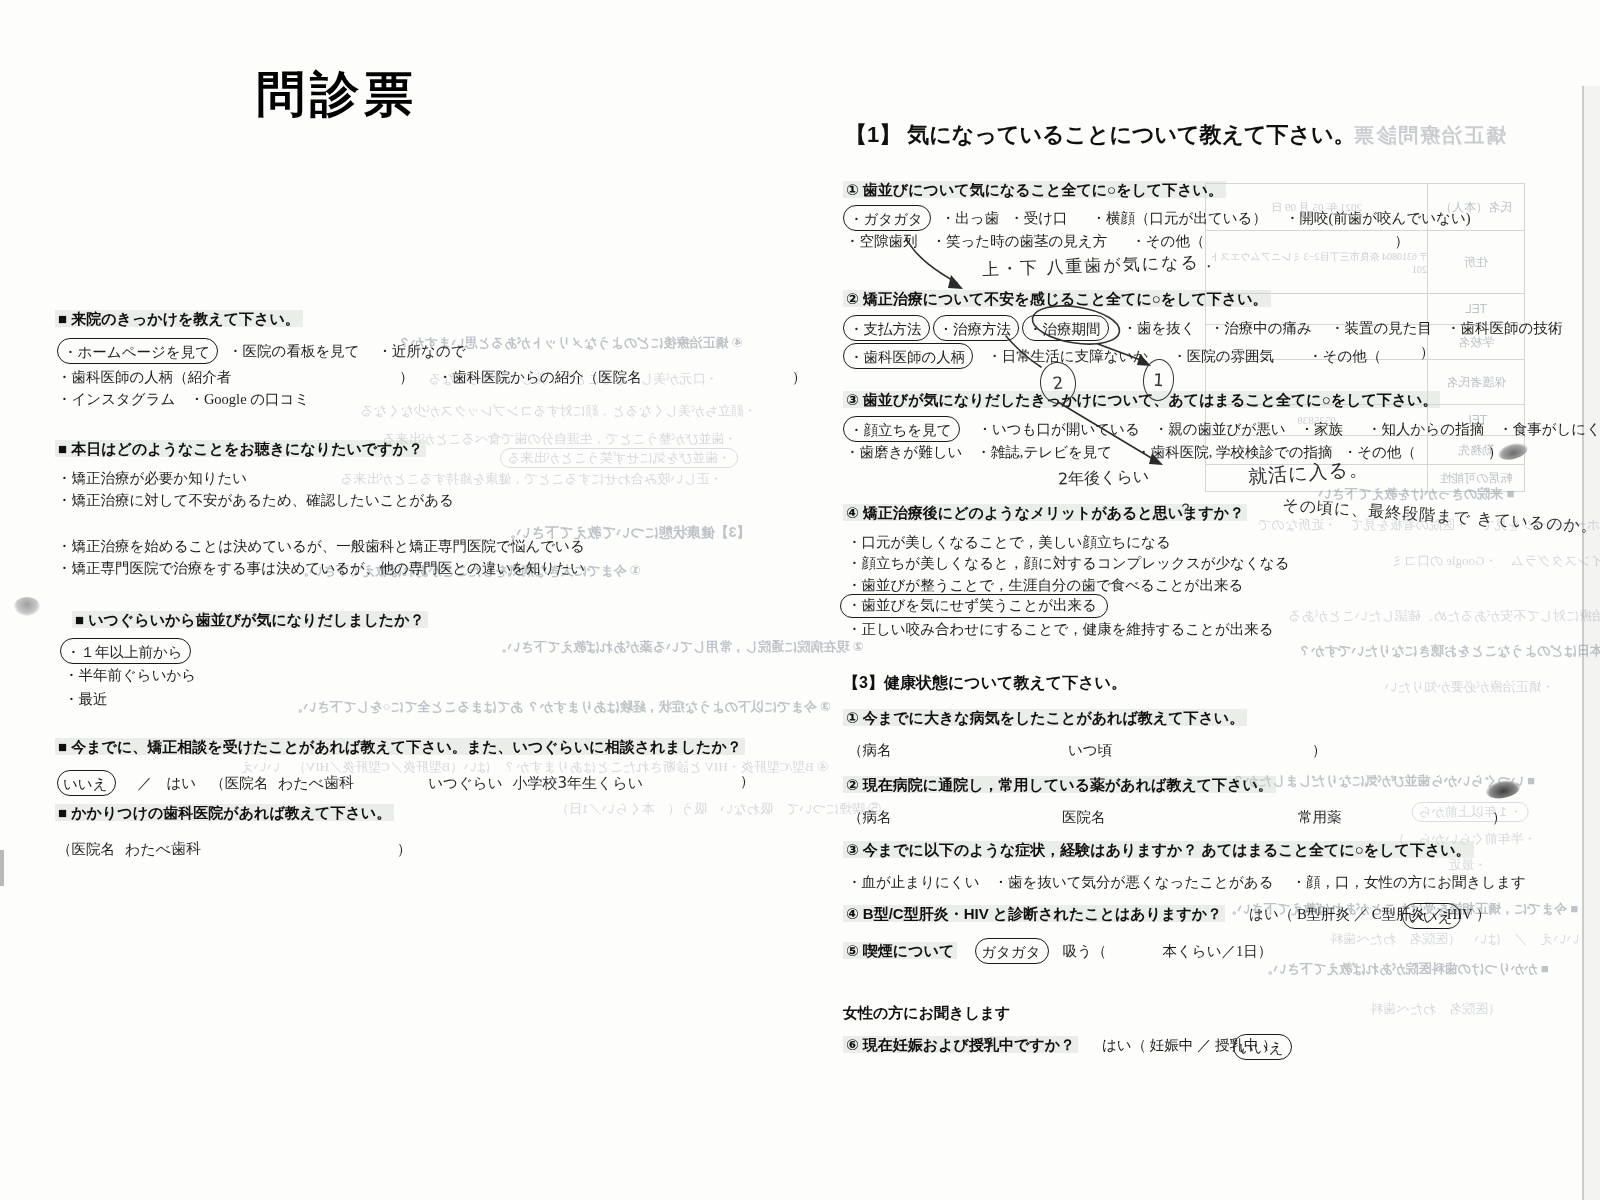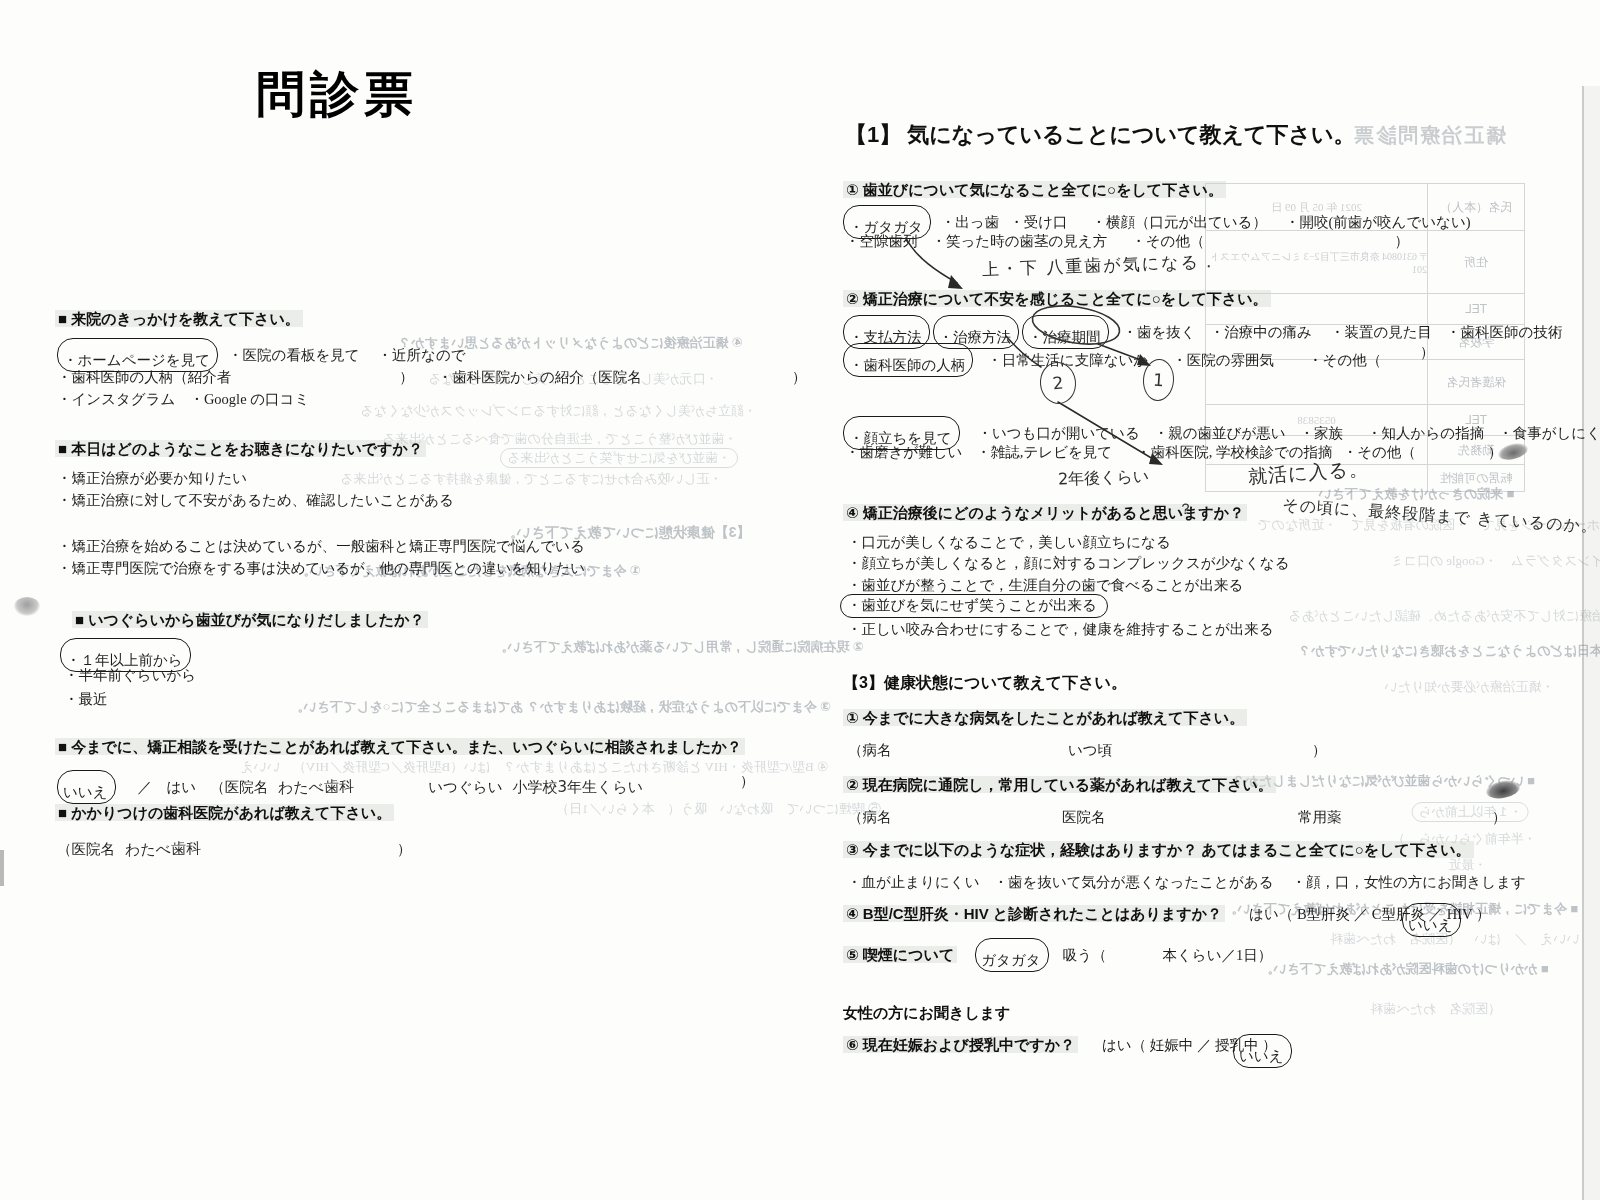--- a/index.html
+++ b/index.html
@@ -5,21 +5,21 @@
   html,body{margin:0;padding:0;background:#e8e8e8;}
   .canvas{position:relative;width:1600px;height:1200px;background:#fdfdfc;overflow:hidden;
           font-family:"Liberation Serif","DejaVu Serif",serif;color:#1d1d1d;}
   .abs{position:absolute;white-space:nowrap;}
   .h{font-family:"Liberation Sans","DejaVu Sans",sans-serif;font-weight:bold;font-size:15px;color:#101010;}
   .hl{background:rgba(206,209,203,0.38);padding:0 3px;}
   .opt{font-size:14.5px;}
   .row{display:flex;align-items:center;}
   .gap6{margin-left:22px;}.gap10{margin-left:10px;}.gap14{margin-left:14px;}
   .gap18{margin-left:18px;}.gap24{margin-left:24px;}.gap34{margin-left:34px;}
-  .oval{display:inline-block;border:1.9px solid #1a1a1a;border-radius:16px;padding:12px 7px 1px 5px;}
+  .oval{display:inline-block;border:1.9px solid #1a1a1a;border-radius:16px;padding:4px 7px 1px 5px;}
   .oval.big{border-radius:18px;padding:1px 10px 2px 6px;}
   .hand{font-family:"DejaVu Sans","Liberation Sans",sans-serif;color:#2d2d2d;}
   .handcircle{position:absolute;border:1.7px solid #333;border-radius:50%;display:flex;align-items:center;
               justify-content:center;font-family:"DejaVu Sans",sans-serif;color:#333;font-size:17px;}
   .title{font-family:"Liberation Sans","DejaVu Sans",sans-serif;font-weight:900;font-size:49px;letter-spacing:5px;color:#000;}
   .bleed{position:absolute;white-space:nowrap;transform:scaleX(-1);color:rgba(128,137,148,0.50);font-size:13px;}
   .bleed.bb{font-family:"Liberation Sans","DejaVu Sans",sans-serif;font-weight:bold;}
   .bleed.faint{color:rgba(140,148,158,0.35);}
   .btable{position:absolute;left:1205px;top:183px;width:318px;transform:scaleX(-1);
           border:1px solid rgba(150,156,162,0.40);}
@@ -188,20 +188,21 @@
     <span class="gap14">・歯科医師の技術</span>
   </div>
   <div class="abs opt row" style="left:843px;top:343px">
     <span class="oval">・歯科医師の人柄</span>
     <span class="gap14">・日常生活に支障ないか</span>
     <span class="gap24">・医院の雰囲気</span>
     <span class="gap34">・その他（</span>
   </div>
   <div class="abs opt" style="left:1420px;top:343px">）</div>
 
+  <div class="abs h" style="left:843px;top:391px"><span class="hl">③ 歯並びが気になりだしたきっかけについて、あてはまること全てに○をして下さい。</span></div>
   <div class="abs opt row" style="left:843px;top:416px">
     <span class="oval">・顔立ちを見て</span>
     <span class="gap18">・いつも口が開いている</span>
     <span class="gap14">・親の歯並びが悪い</span>
     <span class="gap14">・家族</span>
     <span class="gap24">・知人からの指摘</span>
     <span class="gap14">・食事がしにくい</span>
   </div>
   <div class="abs opt row" style="left:845px;top:443px">
     <span>・歯磨きが難しい</span>

